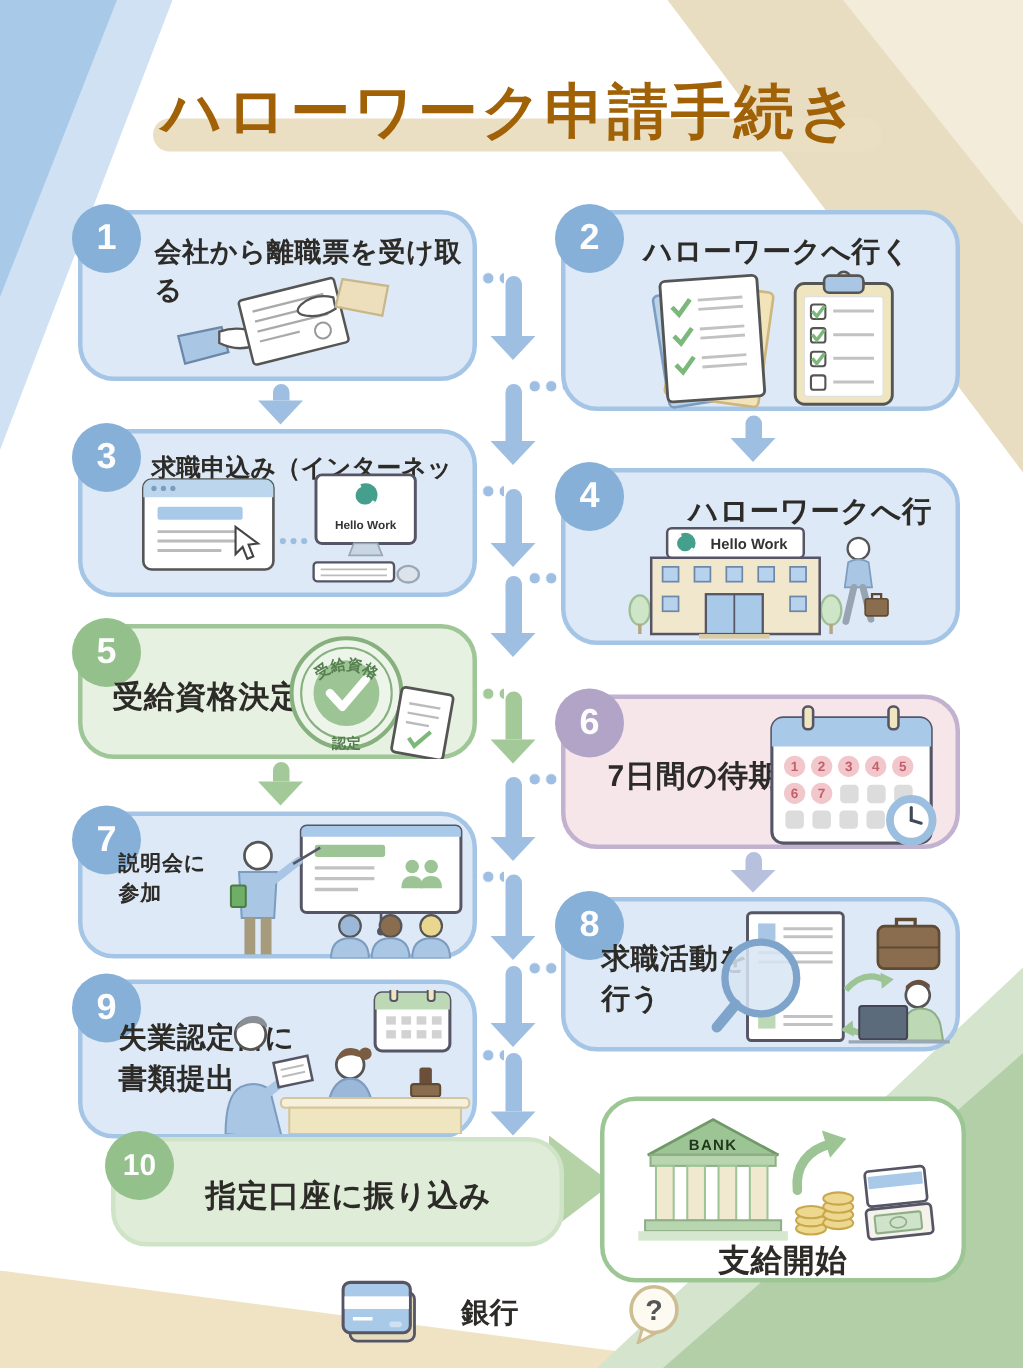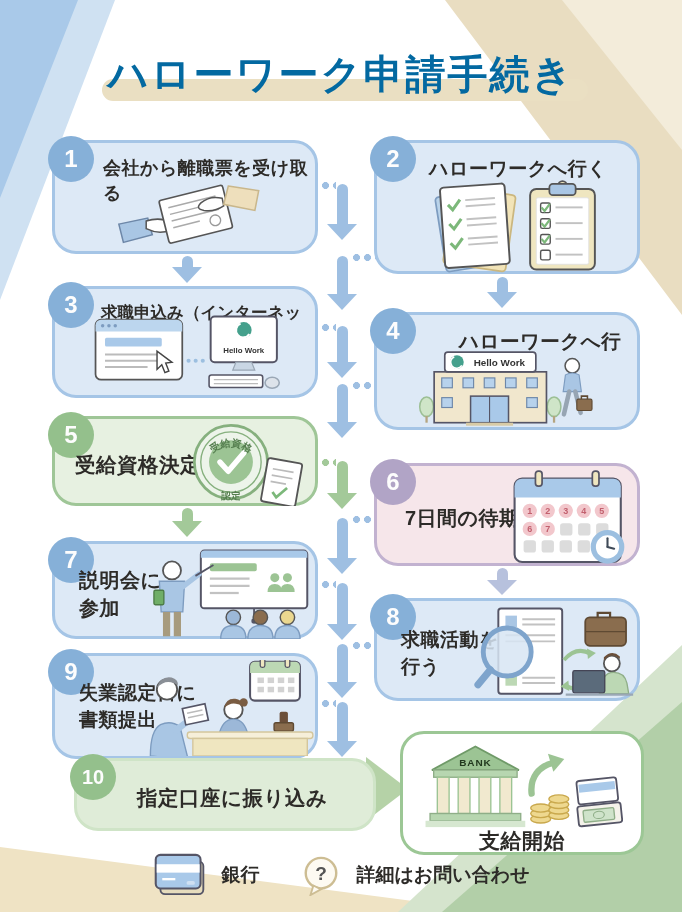--- a/index.html
+++ b/index.html
@@ -2,21 +2,21 @@
 <html><head>
 <meta charset="utf-8">
 <style>
   * { margin:0; padding:0; box-sizing:border-box; }
   body { font-family:"Liberation Sans","DejaVu Sans",sans-serif; background:#fff; }
   .canvas { position:relative; width:682px; height:912px; margin:0 auto; background:#ffffff; overflow:hidden; }
   .deco { position:absolute; inset:0; pointer-events:none; }
   .tri { position:absolute; inset:0; }
 
   .title-hl { position:absolute; left:102px; top:79px; width:486px; height:22px; border-radius:12px; background:#eadfc2; }
-  .page-title { position:absolute; left:0; top:47px; width:100%; text-align:center; font-size:40px; font-weight:800; letter-spacing:2px; color:#0369a1; }
+  .page-title { position:absolute; left:0; top:47px; width:100%; text-align:center; font-size:40px; font-weight:800; letter-spacing:2px; color:#a16207; }
 
   .box { position:absolute; border-radius:24px; }
   .b-blue  { background:#dde9f6; border:3px solid #a5c5e6; }
   .b-green { background:#e7f1e1; border:3px solid #9fc697; }
   .b-pink  { background:#f6e6ea; border:3px solid #c2b2d0; }
   .b-g10   { background:#dfecd8; border:3px solid #cfe4c7; }
   .b-final { background:#ffffff; border:3px solid #9cc795; }
 
   .badge { position:absolute; top:-7px; left:-7px; width:46px; height:46px; border-radius:50%;
            display:flex; align-items:center; justify-content:center;
@@ -37,21 +37,21 @@
 
   .dots { position:absolute; height:9px;
           background-image: radial-gradient(circle at 4.5px 4.5px, #9ebfe2 3.3px, transparent 3.7px);
           background-size:11px 9px; background-repeat:repeat-x; }
   .dots-green { background-image: radial-gradient(circle at 4.5px 4.5px, #a3c999 3.3px, transparent 3.7px); }
 
   .big-shaft { position:absolute; left:330px; top:771px; width:40px; height:37px; background:#b5d2a7; }
   .big-head  { position:absolute; left:366px; top:757px; width:0; height:0;
                border-top:32px solid transparent; border-bottom:32px solid transparent; border-left:42px solid #b5d2a7; }
 
-  .footer { position:absolute; left:0; right:0; top:850px; display:flex; align-items:center; justify-content:center; gap:13px; }
+  .footer { position:absolute; left:0; right:0; top:850px; display:flex; align-items:center; justify-content:center; gap:27px; }
   .footer .ftxt { font-size:19px; font-weight:bold; color:#2d2b28; }
   .gap-lg { width:14px; }
 
   svg text { font-family:"Liberation Sans","DejaVu Sans",sans-serif; }
 </style>
 </head>
 <body>
 
 <div class="canvas">
 
@@ -312,21 +312,21 @@
       <rect x="55.5" y="75" width="13" height="13" rx="3" fill="#dcdcdc"></rect>
       <rect x="74.5" y="75" width="13" height="13" rx="3" fill="#dcdcdc"></rect>
       <circle cx="106" cy="82" r="15" fill="#fff" stroke="#9cbfe0" stroke-width="5.5"></circle>
       <line x1="106" y1="82" x2="106" y2="73" stroke="#3f4a58" stroke-width="2.2" stroke-linecap="round"></line>
       <line x1="106" y1="82" x2="113" y2="84" stroke="#3f4a58" stroke-width="2.2" stroke-linecap="round"></line>
     </svg>
   </div>
 
   <div class="box b-blue" style="left:52px;top:541px;width:266px;height:98px;">
     <div class="badge bd-blue">7</div>
-    <div class="label" style="left:24px;top:22px;font-size:20px;">説明会に
+    <div class="label" style="left:24px;top:22px;font-size:14px;">説明会に
 参加</div>
     <svg class="ill" style="left:86px;top:3px;" width="172" height="92" viewBox="0 0 190 102">
       <rect x="66" y="4" width="118" height="64" rx="4" fill="#fff" stroke="#556" stroke-width="2.2"></rect>
       <path d="M70,4 h110 a4,4 0 0 1 4,4 v4 h-118 v-4 a4,4 0 0 1 4,-4 Z" fill="#a9c9e9"></path>
       <rect x="76" y="18" width="52" height="9" rx="2" fill="#9cc494"></rect>
       <line x1="76" y1="35" x2="120" y2="35" stroke="#c2c2c2" stroke-width="2.5"></line>
       <line x1="76" y1="43" x2="120" y2="43" stroke="#c2c2c2" stroke-width="2.5"></line>
       <line x1="76" y1="51" x2="108" y2="51" stroke="#c2c2c2" stroke-width="2.5"></line>
       <circle cx="148" cy="34" r="5" fill="#9cc494"></circle>
         <circle cx="162" cy="34" r="5" fill="#9cc494"></circle>
@@ -468,16 +468,15 @@
       <line x1="11" y1="31" x2="25" y2="31" stroke="#fff" stroke-width="2.5"></line>
       <rect x="37" y="33" width="9" height="4" rx="2" fill="#cfe0f2"></rect>
     </svg>
     <span class="ftxt">銀行</span>
     <span class="gap-lg"></span>
     <svg width="44" height="42" viewBox="0 0 46 44">
       <circle cx="23" cy="20" r="16" fill="#fdfaf2" stroke="#cdbd93" stroke-width="2.5"></circle>
       <path d="M15,33 l-3,10 l11,-6 Z" fill="#fdfaf2" stroke="#cdbd93" stroke-width="2"></path>
       <text x="23" y="27" text-anchor="middle" font-size="20" font-weight="bold" fill="#555">?</text>
     </svg>
-    <span class="ftxt">詳細はお問い合わせ</span>
   </div>
 
 </div>
 
 </body></html>

